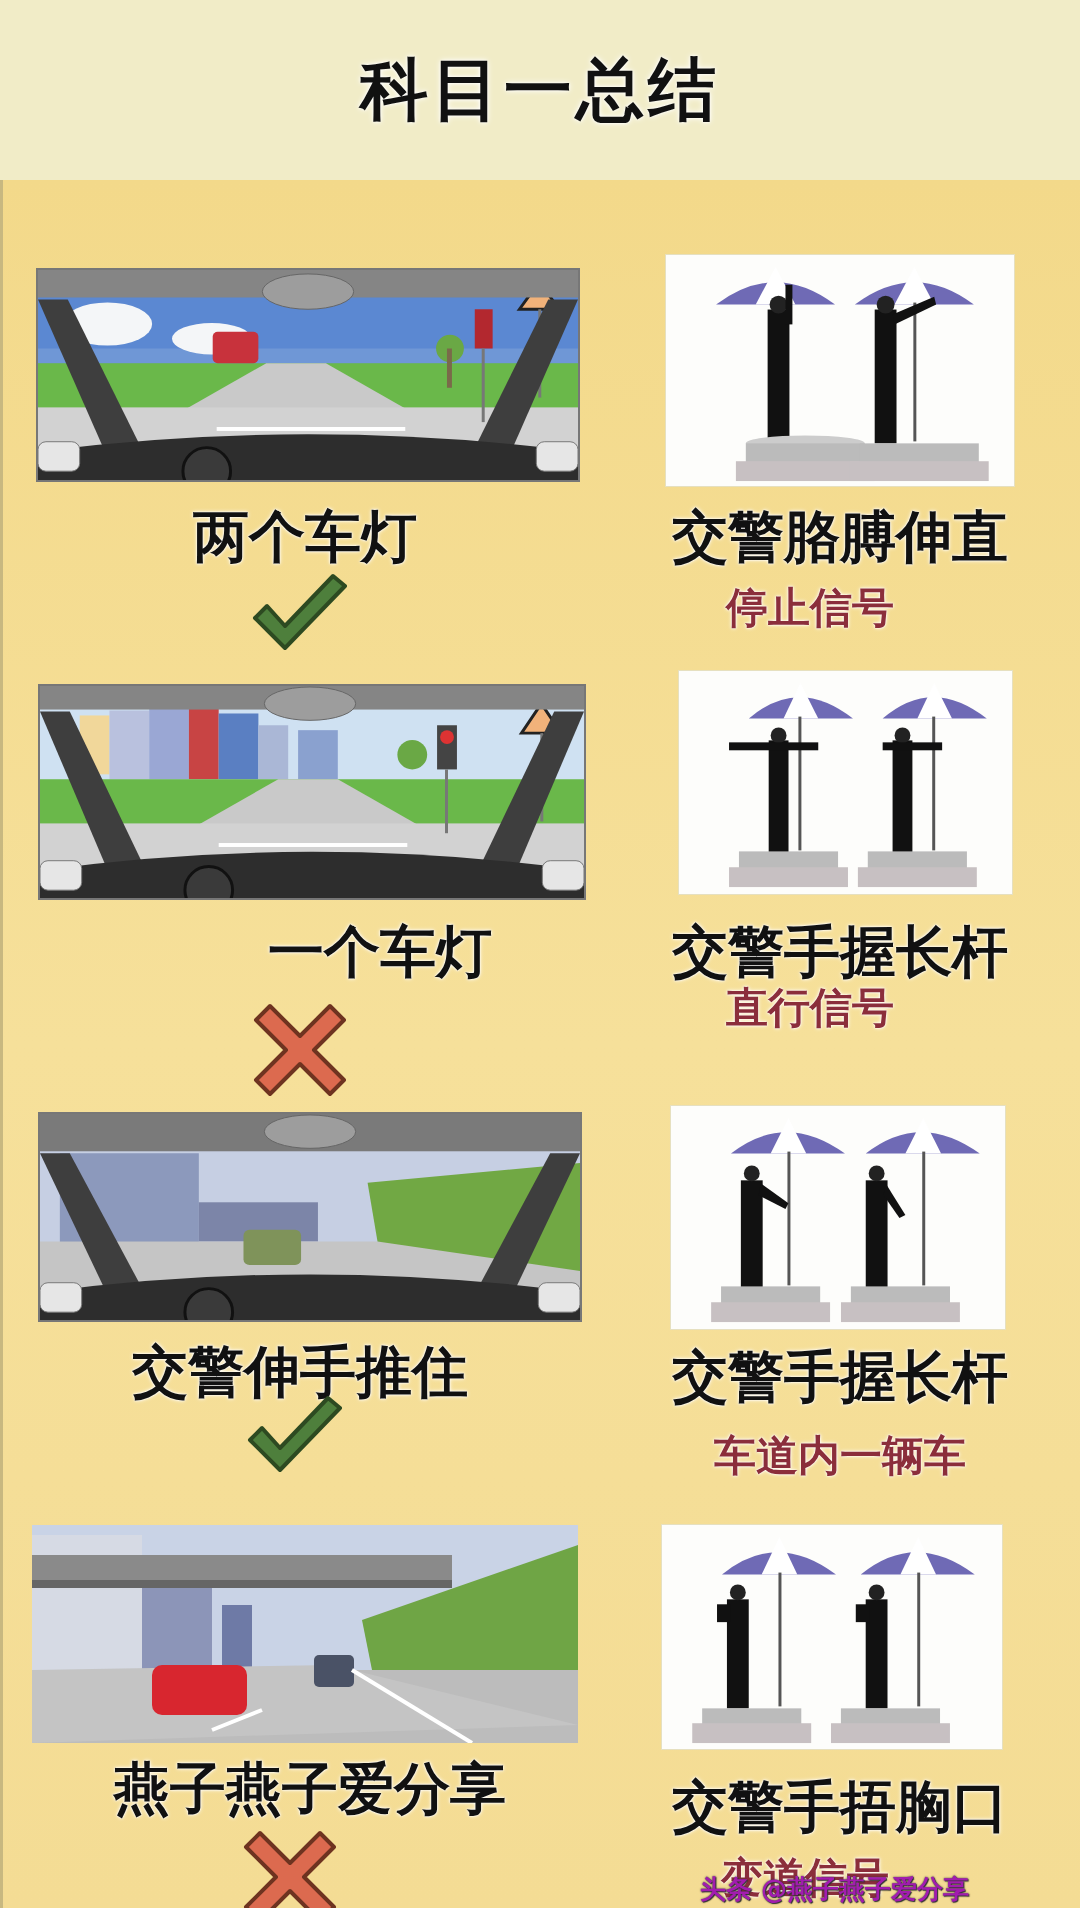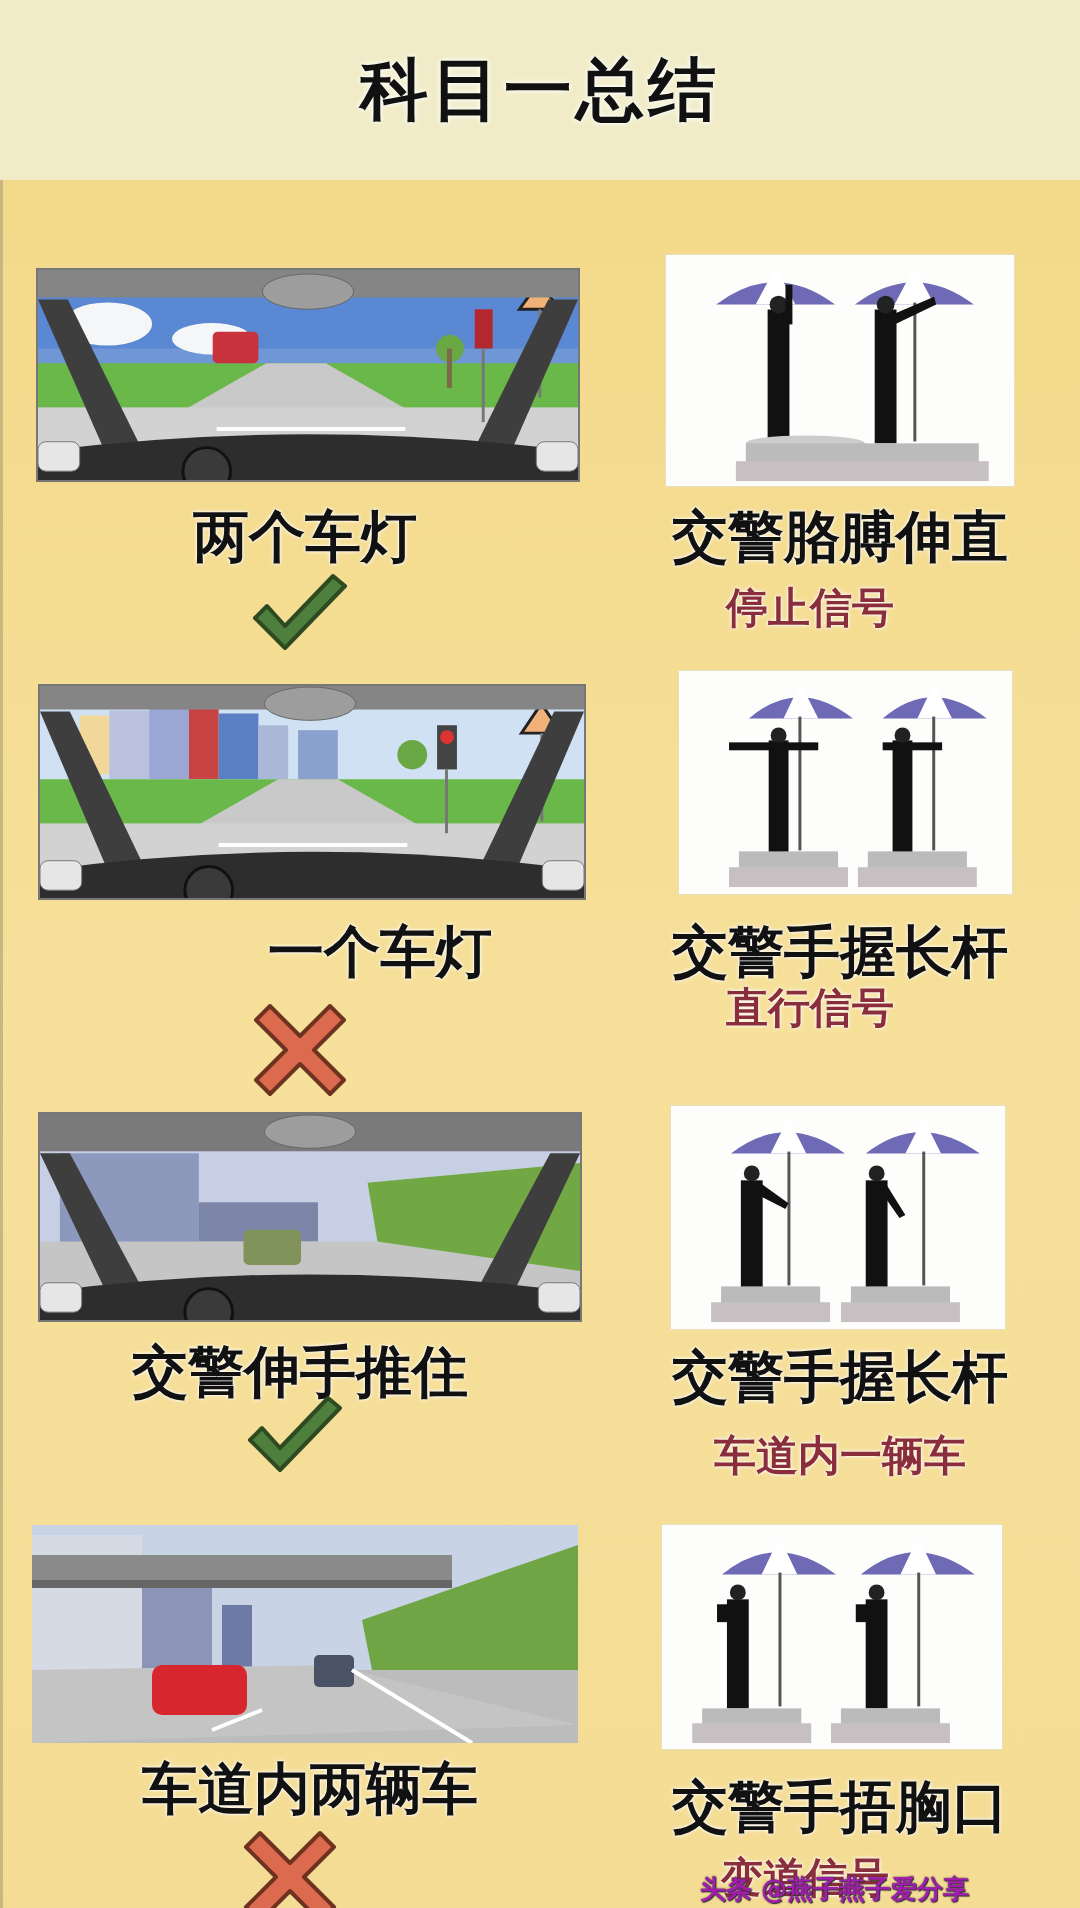--- a/index.html
+++ b/index.html
@@ -239,21 +239,21 @@
     <rect x="0" y="55" width="420" height="8" fill="#666"></rect>
     <polygon points="330,95 546,20 546,175 340,145" fill="#6fa545"></polygon>
     <rect x="0" y="145" width="546" height="73" fill="#bcbcbc"></rect>
     <polygon points="0,145 300,140 546,200 0,218" fill="#c4c4c4"></polygon>
     <rect x="120" y="140" width="95" height="50" rx="10" fill="#d8262f"></rect>
     <rect x="282" y="130" width="40" height="32" rx="5" fill="#4a5266"></rect>
     <line x1="180" y1="205" x2="230" y2="185" stroke="#fff" stroke-width="4"></line>
     <line x1="320" y1="145" x2="440" y2="218" stroke="#fff" stroke-width="4"></line>
   </svg>
 </div>
-<div class="label black" style="left:110px;top:1752px;width:400px;">车道内两辆车</div>
+<div class="label black" style="left:110px;top:1752px;width:400px;">燕子燕子爱分享</div>
 <svg class="mark" style="left:240px;top:1825px;width:100px;height:100px;" viewBox="0 0 100 100">
   <path d="M20 8 L50 38 L80 8 L94 22 L64 52 L94 82 L80 96 L50 66 L20 96 L6 82 L36 52 L6 22 Z" fill="#dc6a4f" stroke="#6e3320" stroke-width="4" stroke-linejoin="round"></path>
 </svg>
 
 <div class="signal-pic" style="left:661px;top:1524px;width:342px;height:226px;">
   <svg viewBox="0 0 342 226">
     <g transform="translate(60,0)">
       <path d="M0 50 Q55 5 115 50 Z" fill="#6f6ab5"></path>
         <path d="M40 50 L58 12 L76 50 Z" fill="#fff"></path>
       <rect x="57" y="48" width="3" height="135" fill="#555"></rect>

